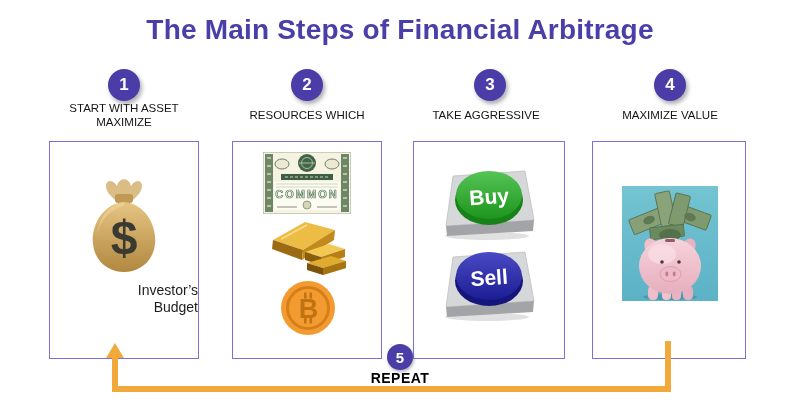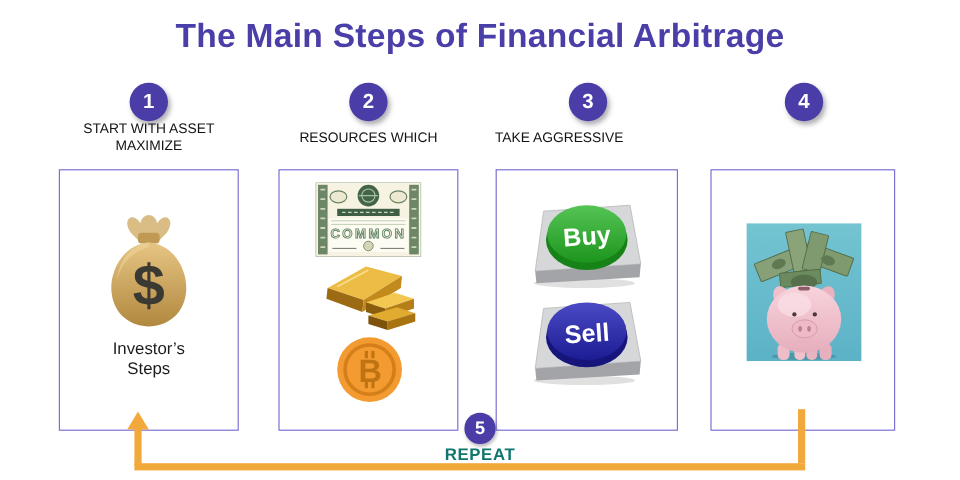--- a/index.html
+++ b/index.html
@@ -7,32 +7,32 @@
           font-family:"Liberation Sans", sans-serif;}
   .title{position:absolute;top:14px;left:0;width:100%;text-align:center;
          font-size:28px;font-weight:bold;color:#4a3ea8;letter-spacing:.2px;}
   .step-circle{position:absolute;top:69px;width:32px;height:32px;border-radius:50%;
          background:#4a3da8;color:#fff;font-size:17px;font-weight:bold;
          display:flex;align-items:center;justify-content:center;
          box-shadow:2px 3px 4px rgba(70,70,85,.45);}
   .step-circle.c1{left:108px}.step-circle.c2{left:291px}.step-circle.c3{left:474px}.step-circle.c4{left:654px}
   .step-label{position:absolute;top:97px;width:176px;height:36px;display:flex;flex-direction:column;
          justify-content:center;text-align:center;font-size:11.5px;line-height:14.5px;color:#141414;}
-  .step-label.c1{left:36px}.step-label.c2{left:219px}.step-label.c3{left:378px}.step-label.c4{left:582px}
+  .step-label.c1{left:36px}.step-label.c2{left:219px}.step-label.c3{left:398px}.step-label.c4{left:582px}
   .box{position:absolute;top:141px;height:218px;background:#fff;border:1.5px solid #7a72d4;box-sizing:border-box;}
   .box.b1{left:49px;width:150px}.box.b2{left:232px;width:150px}
   .box.b3{left:413px;width:152px}.box.b4{left:592px;width:154px}
   .icon-abs{position:absolute;}
-  .caption{position:absolute;top:140px;left:0;width:100%;text-align:center;
+  .caption{position:absolute;top:140px;left:0;width:100%;text-align:right;
            font-size:14px;line-height:17px;color:#1c1c1c;}
   .repeat-circle{position:absolute;left:387px;top:344px;width:26px;height:26px;border-radius:50%;
          background:#4a3da8;color:#fff;font-size:15px;font-weight:bold;
          display:flex;align-items:center;justify-content:center;box-shadow:1px 2px 3px rgba(70,70,85,.4);}
   .repeat-label{position:absolute;left:340px;top:370px;width:120px;text-align:center;
-         font-size:14px;font-weight:bold;color:#0f766e;letter-spacing:.5px;}
+         font-size:14px;font-weight:bold;color:#000000;letter-spacing:.5px;}
   .arrow-seg{position:absolute;background:#f2a93b;}
   .arrow-h{left:112px;top:386px;width:559px;height:6px;}
   .arrow-v-left{left:112px;top:356px;width:6px;height:32px;}
   .arrow-v-right{left:665px;top:341px;width:6px;height:45px;}
   .arrow-head{position:absolute;left:106px;top:343px;width:0;height:0;
          border-left:9px solid transparent;border-right:9px solid transparent;
          border-bottom:15px solid #f2a93b;}
   svg text{font-family:"Liberation Sans", sans-serif;}
 </style>
 </head>
@@ -58,38 +58,42 @@
   <div class="step-label c1">
     <span>START WITH ASSET</span>
     <span>MAXIMIZE</span>
   </div>
   <div class="step-label c2">
     <span>RESOURCES WHICH</span>
   </div>
   <div class="step-label c3">
     <span>TAKE AGGRESSIVE</span>
   </div>
+  <div class="step-label c4">
+    <span>MAXIMIZE VALUE</span>
+    <span></span>
+  </div>
 
   <div class="box b1">
     <svg class="icon-abs" style="left:37px;top:34px" width="74" height="98" viewBox="0 0 74 98">
       <defs>
         <linearGradient id="bagG" x1="0" y1="0" x2="0" y2="1">
           <stop offset="0" stop-color="#e6c583"></stop>
             <stop offset="1" stop-color="#b1883f"></stop>
         </linearGradient>
       </defs>
       <path d="M22,18 C14,6 24,0 30,10 C32,1 42,1 44,10 C50,0 60,6 52,18 L44,26 L30,26 Z" fill="#d9bd85"></path>
       <rect x="28" y="18" width="18" height="9" rx="3" fill="#c09a55"></rect>
       <path d="M37,26 C14,28 4,52 6,68 C8,87 23,96 37,96 C51,96 66,87 68,68 C70,52 60,28 37,26 Z" fill="url(#bagG)"></path>
       <path d="M37,26 C20,28 10,46 10,62 C10,50 20,34 37,30 Z" fill="#eed49a" opacity=".6"></path>
       <text x="37" y="78" text-anchor="middle" font-size="48" font-weight="bold" fill="#3b3a32">$</text>
     </svg>
     <div class="caption">
       <div>Investor’s</div>
-      <div>Steps</div>
+      <div>Budget</div>
     </div>
   </div>
 
   <div class="box b2">
     <svg class="icon-abs" style="left:30px;top:10px" width="88" height="62" viewBox="0 0 88 62">
       <rect x="0" y="0" width="88" height="62" fill="#f6f3e3" stroke="#9aa98f" stroke-width="1"></rect>
       <rect x="2" y="2" width="8" height="58" fill="#6d8766"></rect>
       <rect x="78" y="2" width="8" height="58" fill="#6d8766"></rect>
       <path d="M4,6 h4 M4,14 h4 M4,22 h4 M4,30 h4 M4,38 h4 M4,46 h4 M4,54 h4 M80,6 h4 M80,14 h4 M80,22 h4 M80,30 h4 M80,38 h4 M80,46 h4 M80,54 h4" stroke="#cdd6bf" stroke-width="1.5"></path>
       <ellipse cx="19" cy="12" rx="7" ry="5" fill="#ece8d2" stroke="#6a855f"></ellipse>

